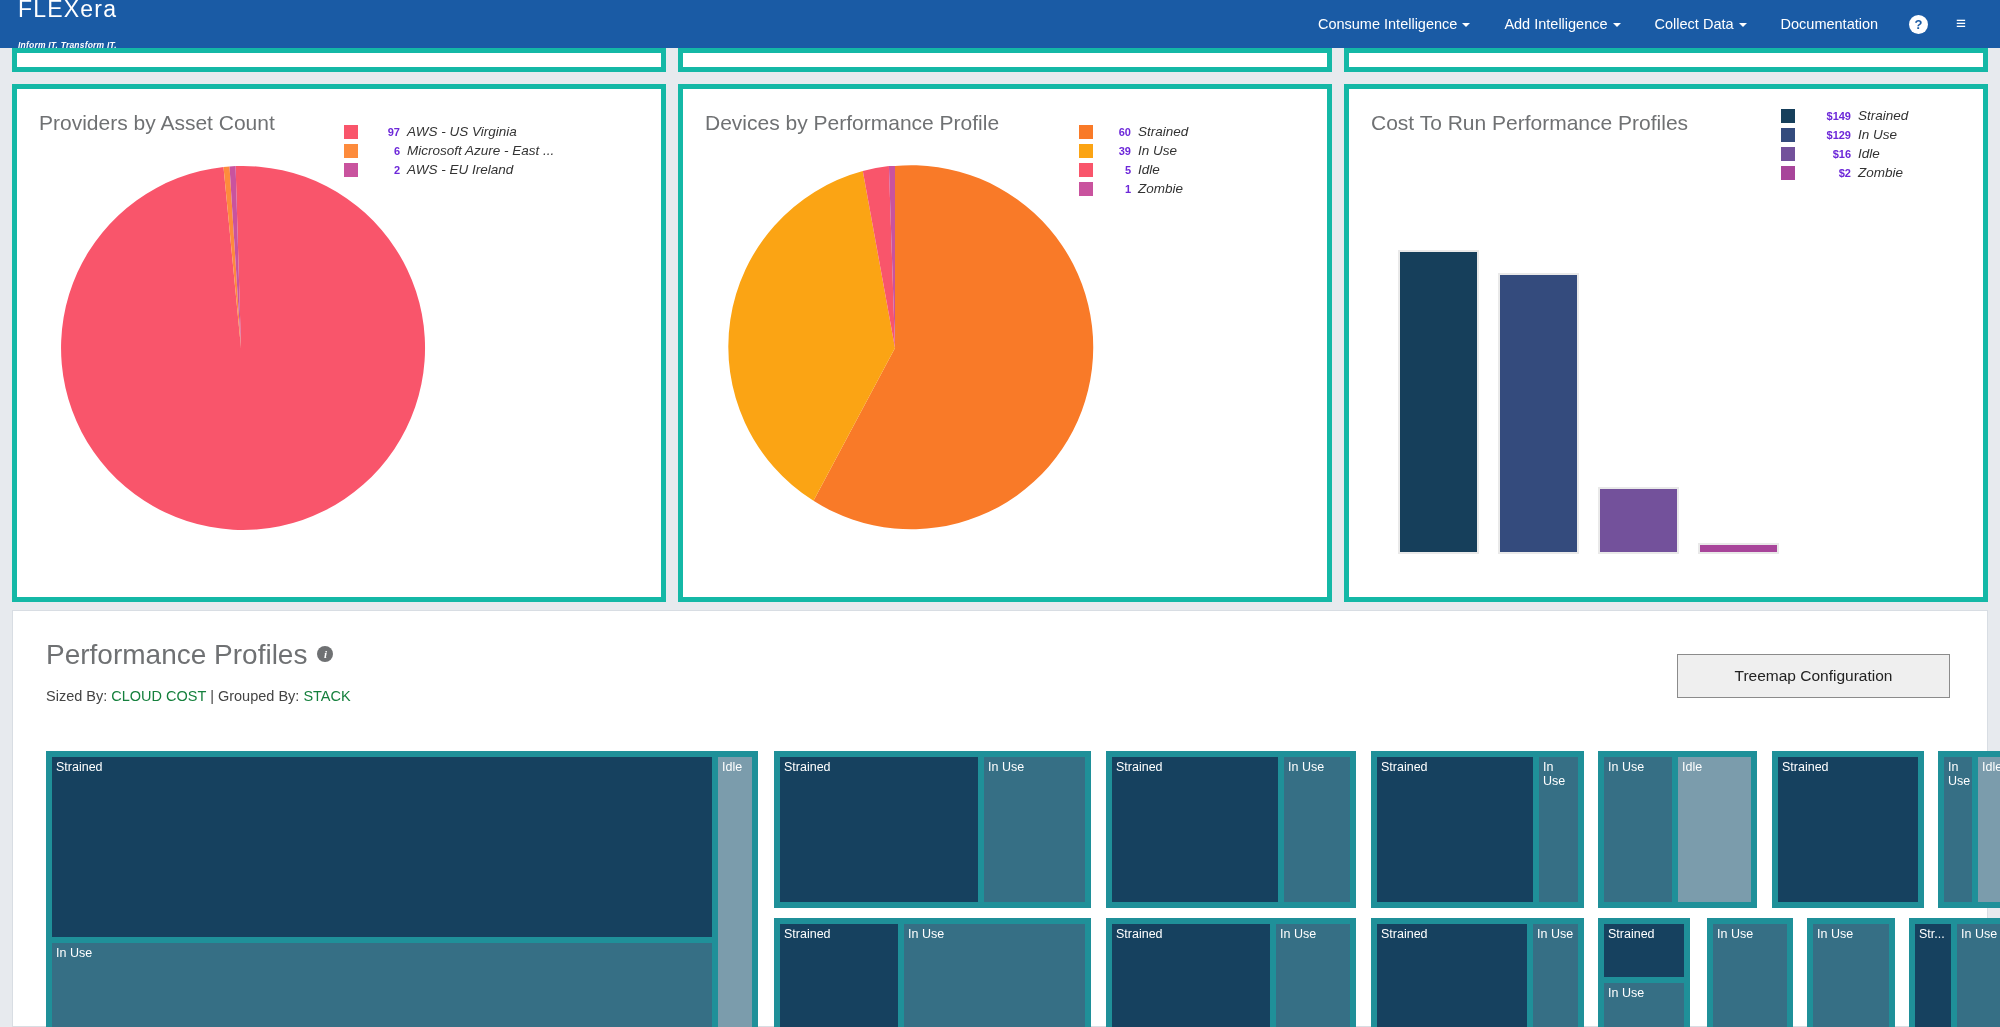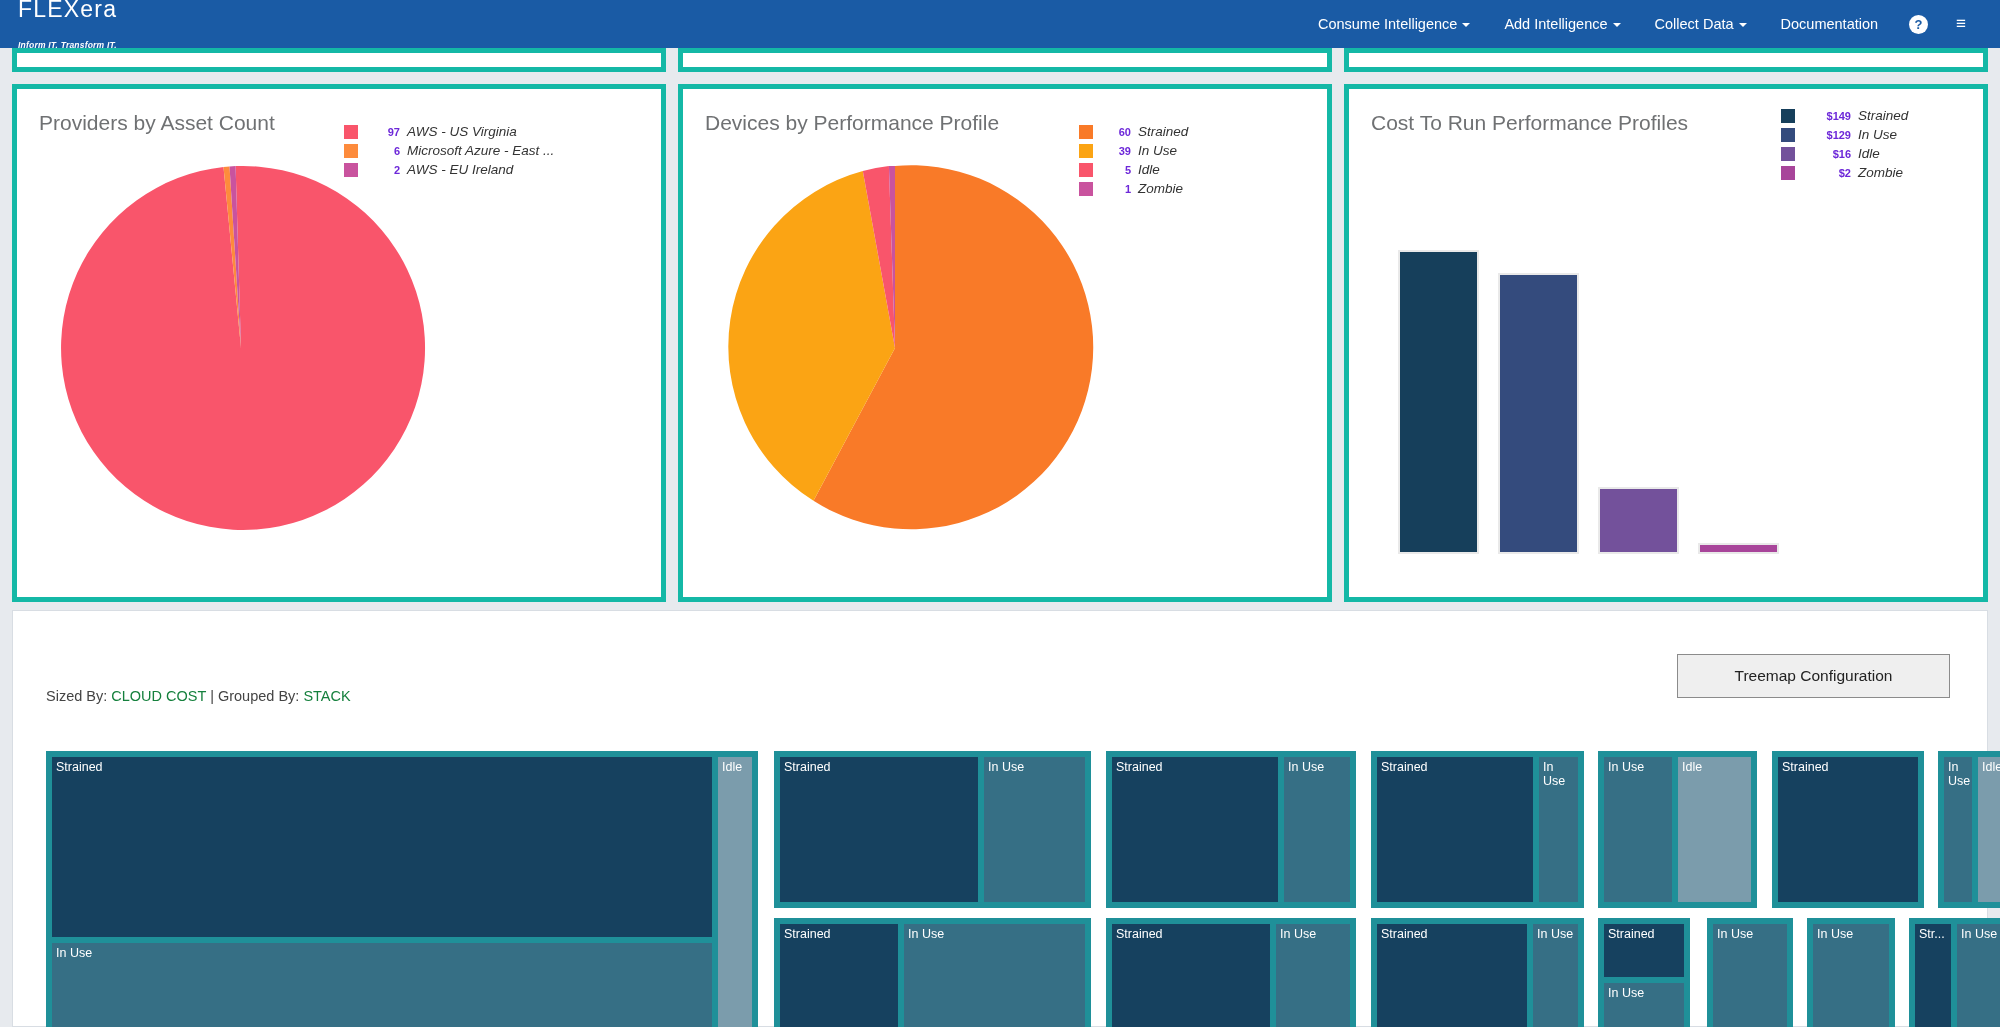--- a/index.html
+++ b/index.html
@@ -257,20 +257,23 @@
     </div>
     <div class="legend-row">
       <span class="legend-sw" style="background:#a8459a"></span>
       <span class="legend-val" style="width:44px">$2</span>
       <span class="legend-lbl">Zombie</span>
     </div>
   </div>
 </div>
 
 <div class="pp-panel">
+  <div class="pp-title">
+    <span>Performance Profiles</span><span class="info-dot">i</span>
+  </div>
 
   <div class="pp-sub">
     <span>Sized By:</span>
     <b>CLOUD COST</b>
     <span>|</span>
     <span>Grouped By:</span>
     <b>STACK</b>
   </div>
 
   <button class="tm-config-btn">Treemap Configuration</button>

